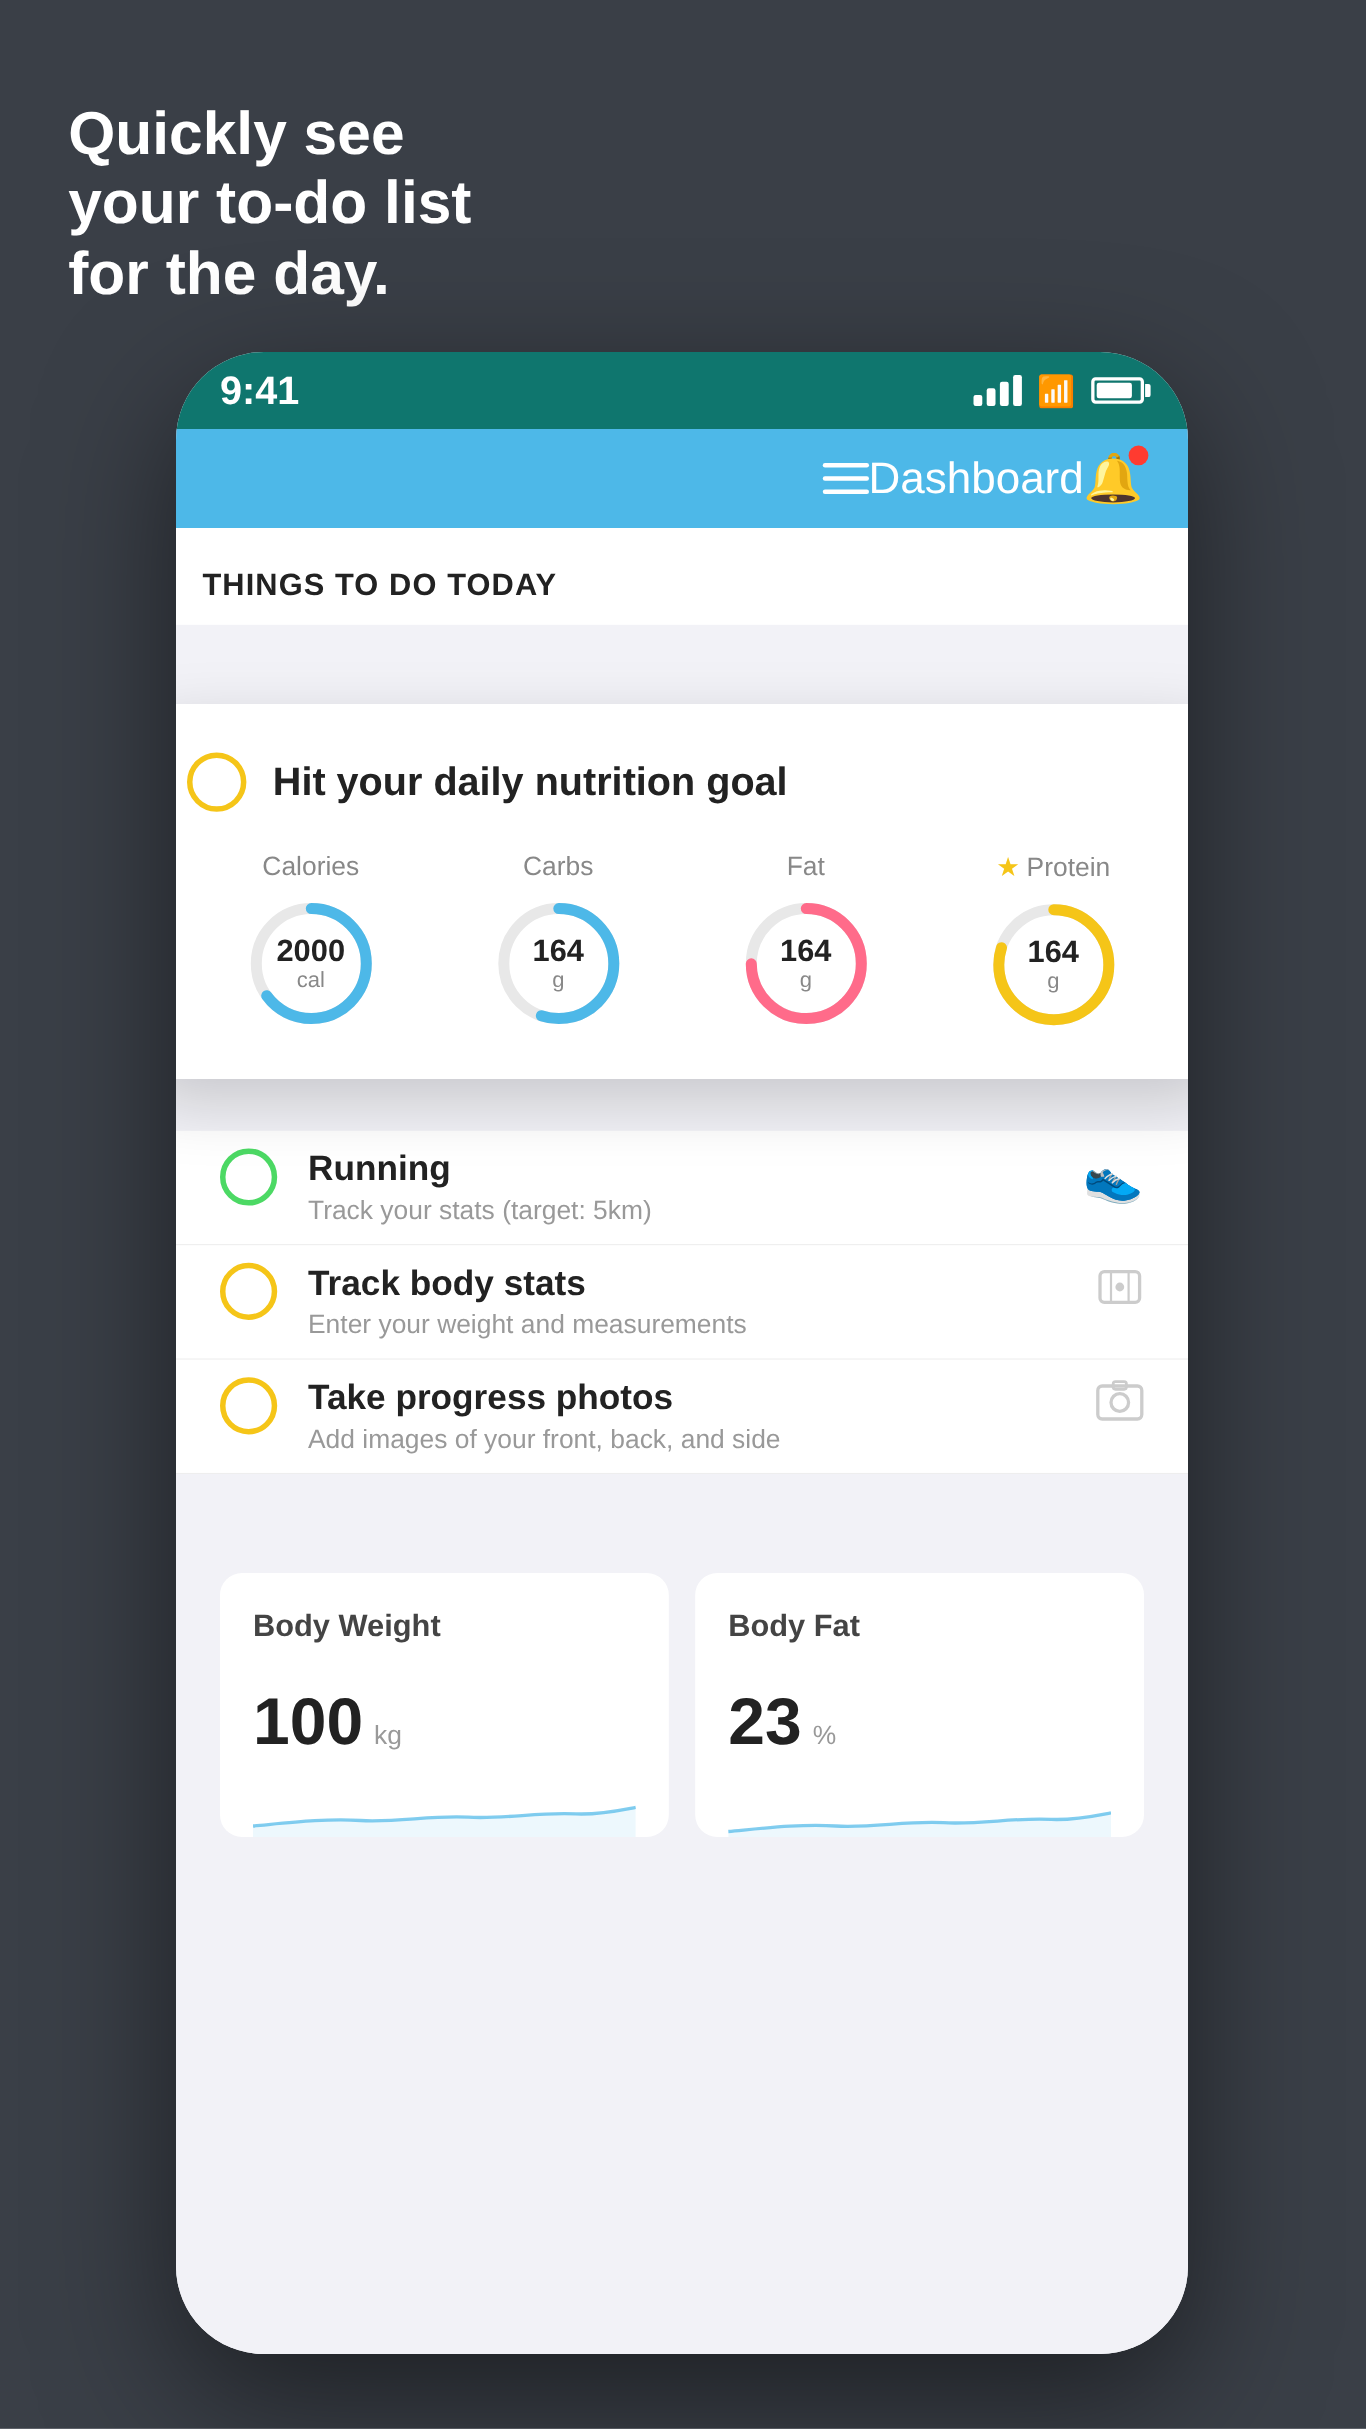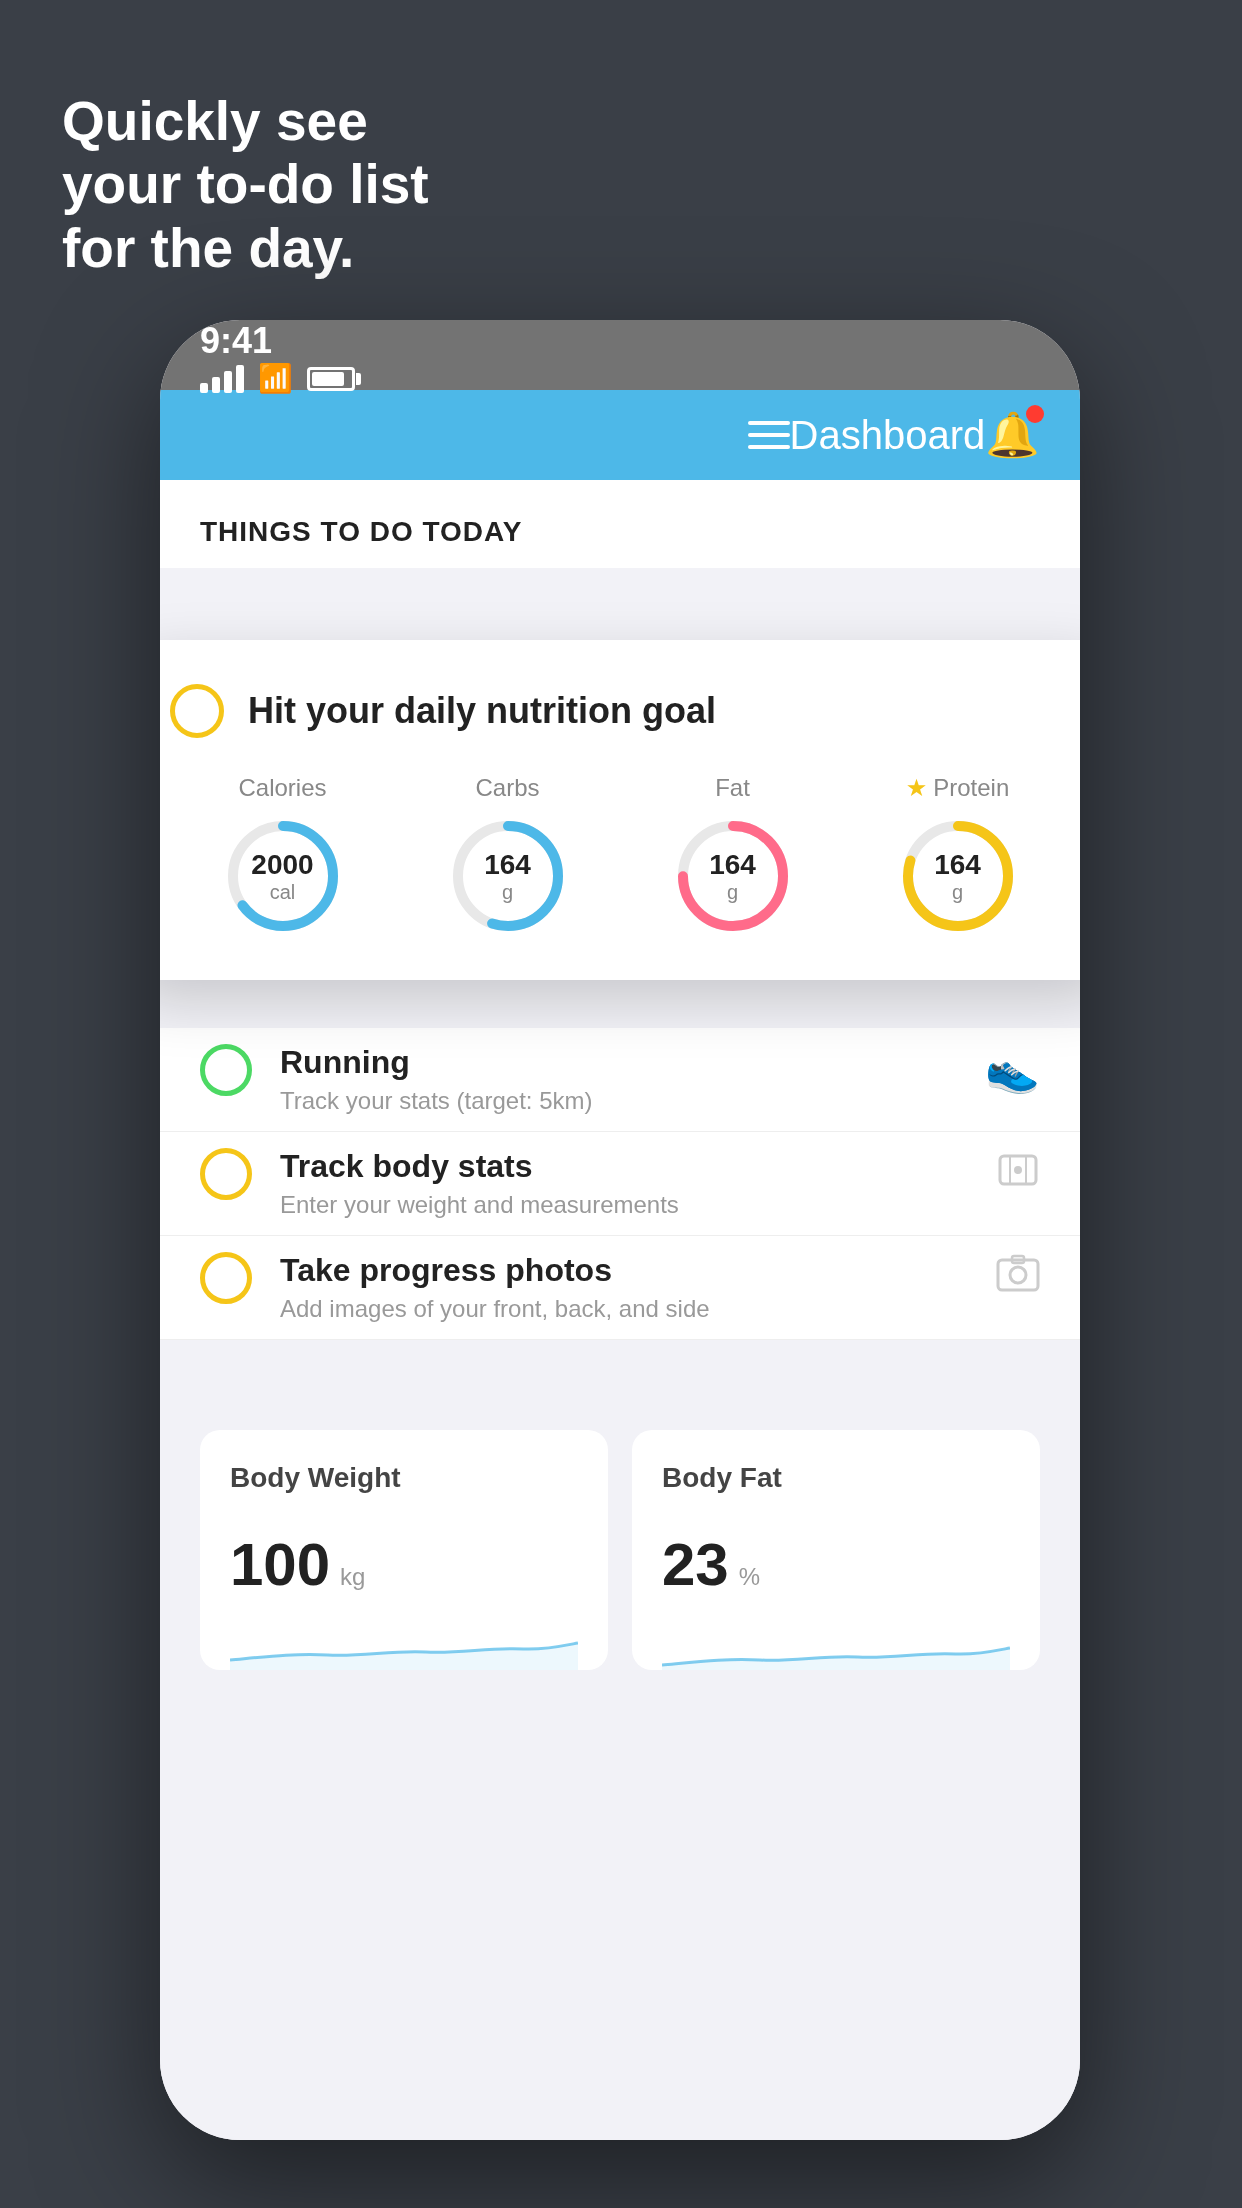--- a/index.html
+++ b/index.html
@@ -33,27 +33,26 @@
       height: 1820px;
       background: #f2f2f7;
       border-radius: 80px;
       overflow: hidden;
       box-shadow: 0 40px 120px rgba(0,0,0,0.5);
       z-index: 2;
     }
 
     
     .status-bar {
-      background: #737373;
+      background: #0f766e;
       height: 70px;
       display: flex;
-      align-items: flex-start;
+      align-items: center;
       justify-content: space-between;
       padding: 0 40px;
-      flex-direction: column;
     }
     .status-time {
       color: #fff;
       font-size: 36px;
       font-weight: 600;
     }
     .status-icons {
       display: flex;
       align-items: center;
       gap: 14px;
@@ -142,21 +141,21 @@
     
     .app-content {
       background: #f2f2f7;
       height: calc(1820px - 160px);
       overflow: hidden;
     }
 
     
     .section-header {
       background: #fff;
-      padding: 36px 40px 20px;
+      padding: 36px 24px 20px;
       font-size: 28px;
       font-weight: 700;
       color: #222;
       letter-spacing: 1px;
     }
 
     
     .floating-card {
       position: absolute;
       top: 160px;

